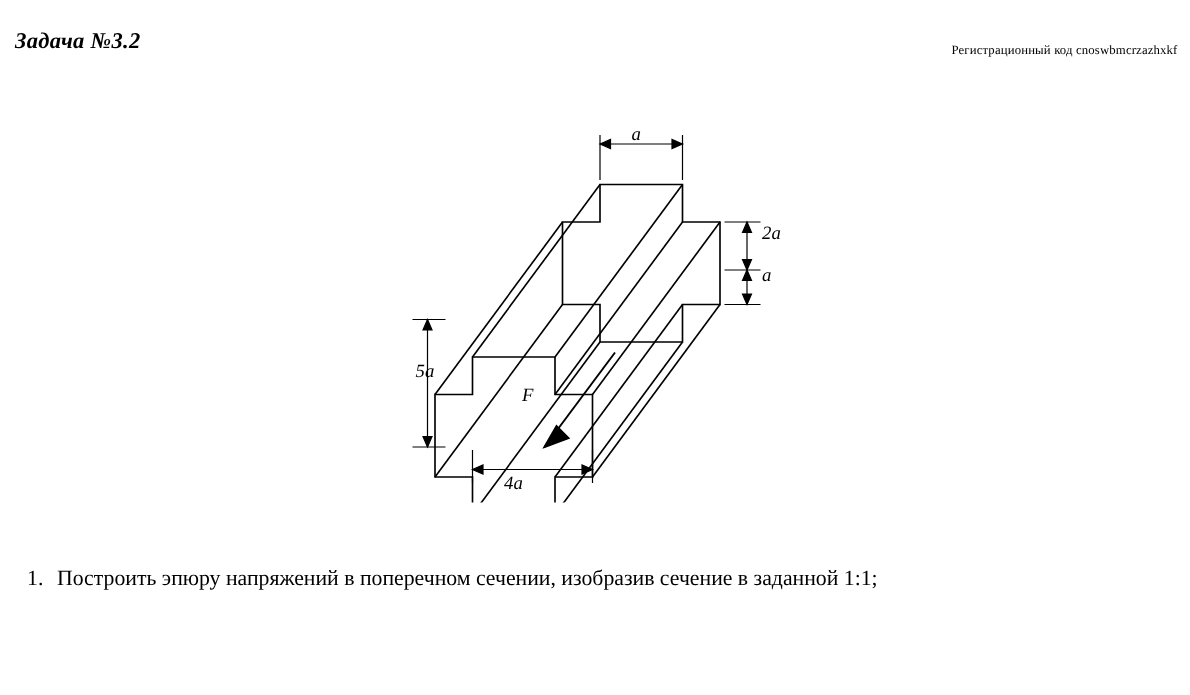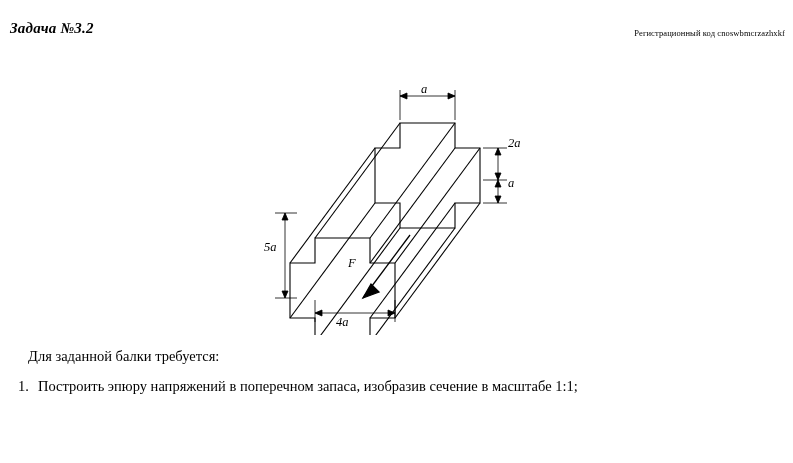--- a/index.html
+++ b/index.html
@@ -134,28 +134,27 @@
       <g stroke="#000000" stroke-width="0.8" fill="none">
         <line x1="60" y1="230" x2="60" y2="252"></line>
         <line x1="140" y1="230" x2="140" y2="252"></line>
         <line x1="60" y1="243" x2="140" y2="243"></line>
         <path d="M 60,243 L 67,240 L 67,246 Z" fill="#000000"></path>
         <path d="M 140,243 L 133,240 L 133,246 Z" fill="#000000"></path>
       </g>
     </svg>
 
     <div class="fig-label" style="position:absolute; left:166px; top:12px;">a</div>
-    <div class="fig-label" style="position:absolute; left:253px; top:66px;">2a</div>
+    <div class="fig-label" style="position:absolute; left:253px; top:78px;">2a</div>
     <div class="fig-label" style="position:absolute; left:253px; top:106px;">a</div>
-    <div class="fig-label" style="position:absolute; left:9px; top:170px;">5a</div>
+    <div class="fig-label" style="position:absolute; left:22px; top:170px;">5a</div>
     <div class="fig-label" style="position:absolute; left:81px; top:245px;">4a</div>
     <div class="fig-label" style="position:absolute; left:93px; top:186px;">F</div>
   </div>
 
-  <div class="body-text t1">Для заданной балки требуется:</div>
 
   <div class="body-text t2">
-    <span class="num">1.</span><span>Построить эпюру напряжений в поперечном запаса, изобразив сечение в масштабе 1:1;</span>
+    <span class="num">1.</span><span>Построить эпюру напряжений в поперечном сечении, изобразив сечение в заданной 1:1;</span>
   </div>
 
 
 
 </div>
 
 </body></html>

